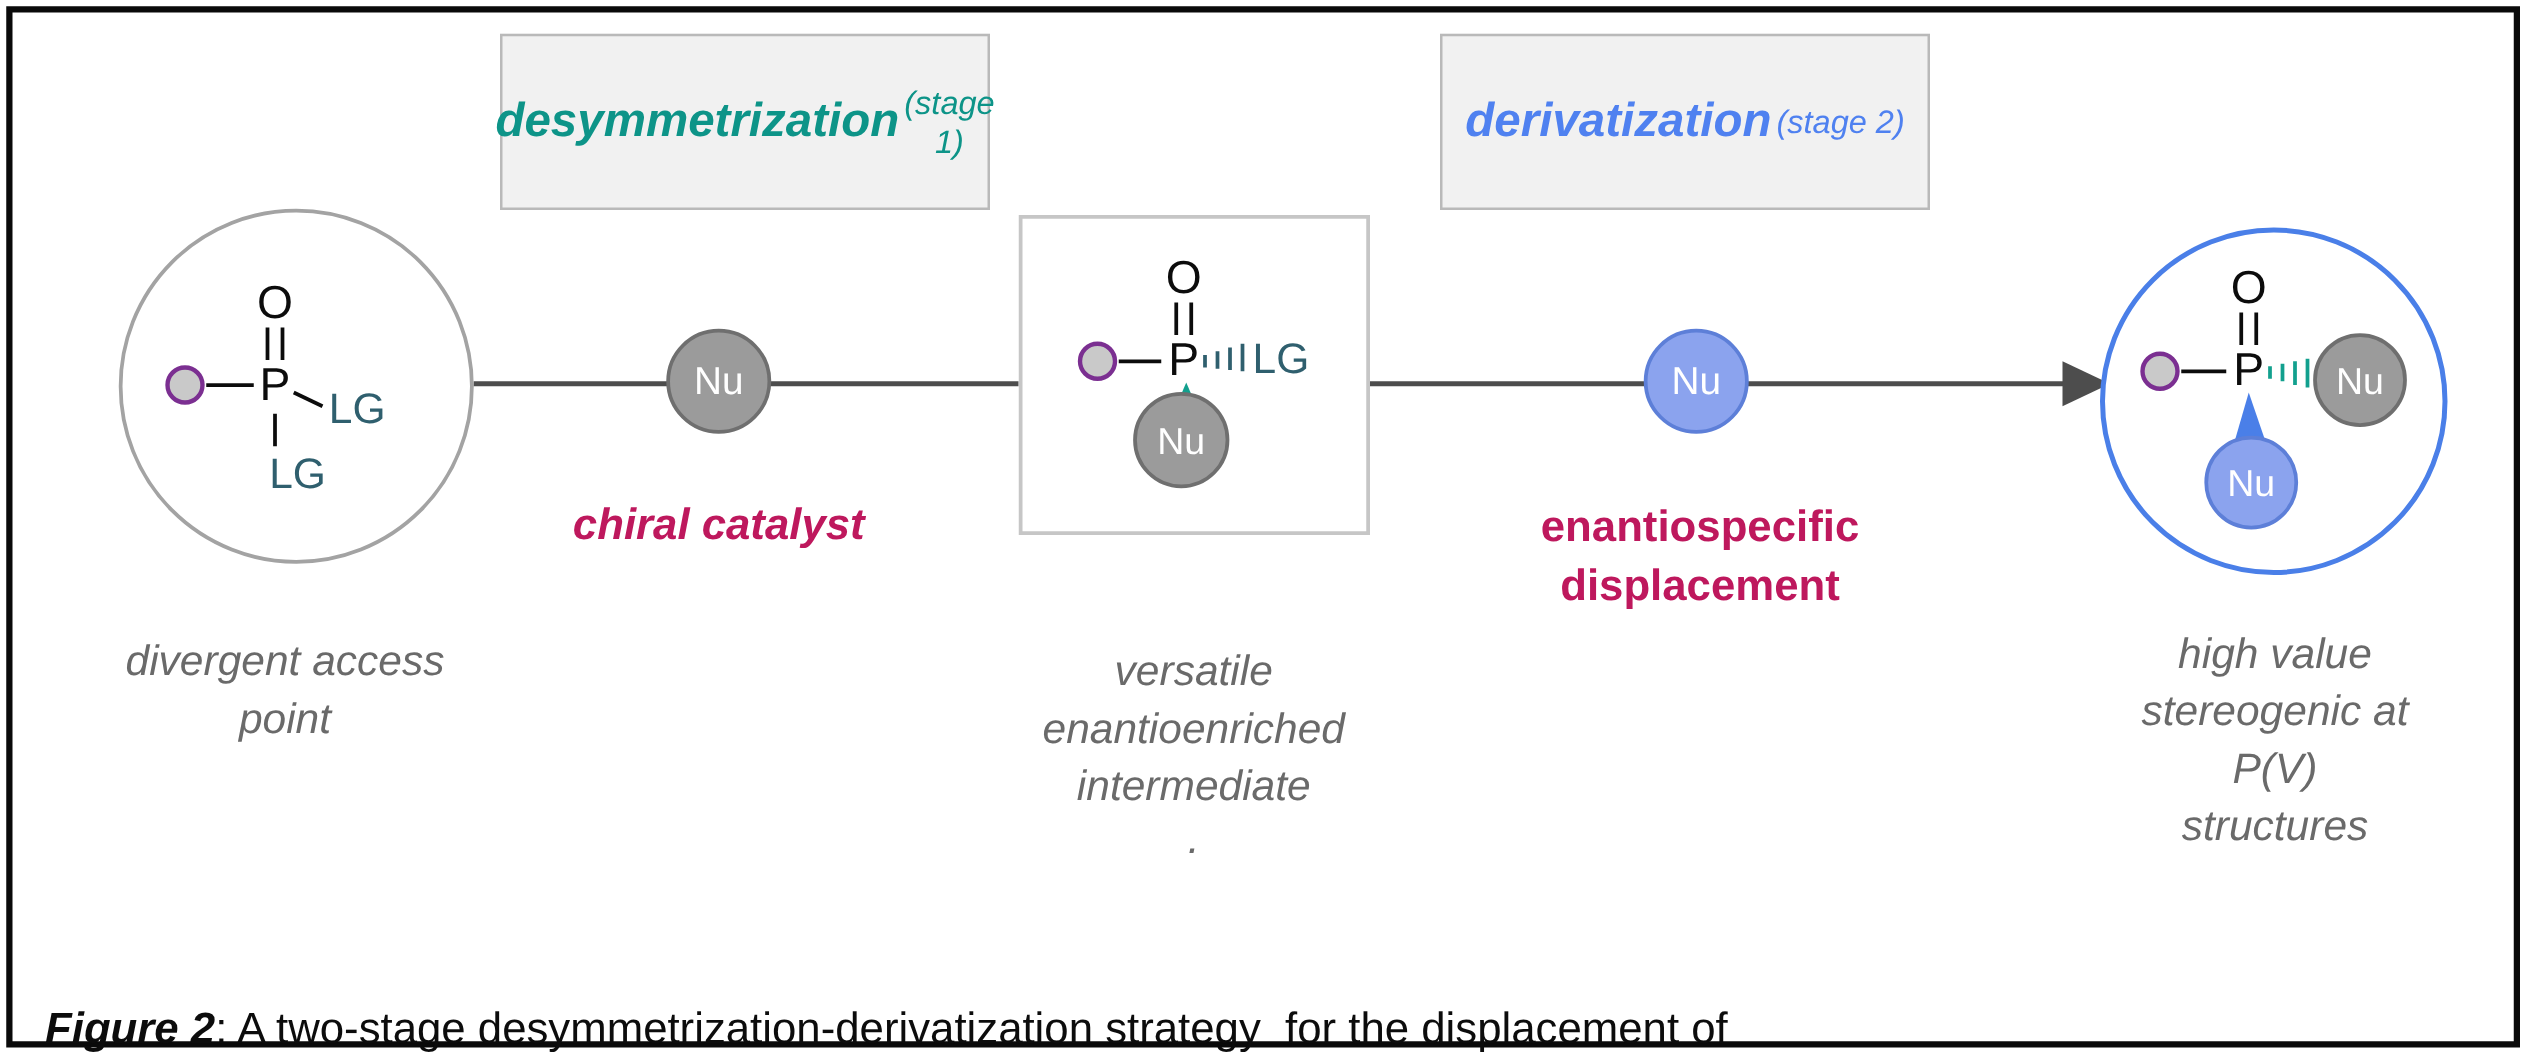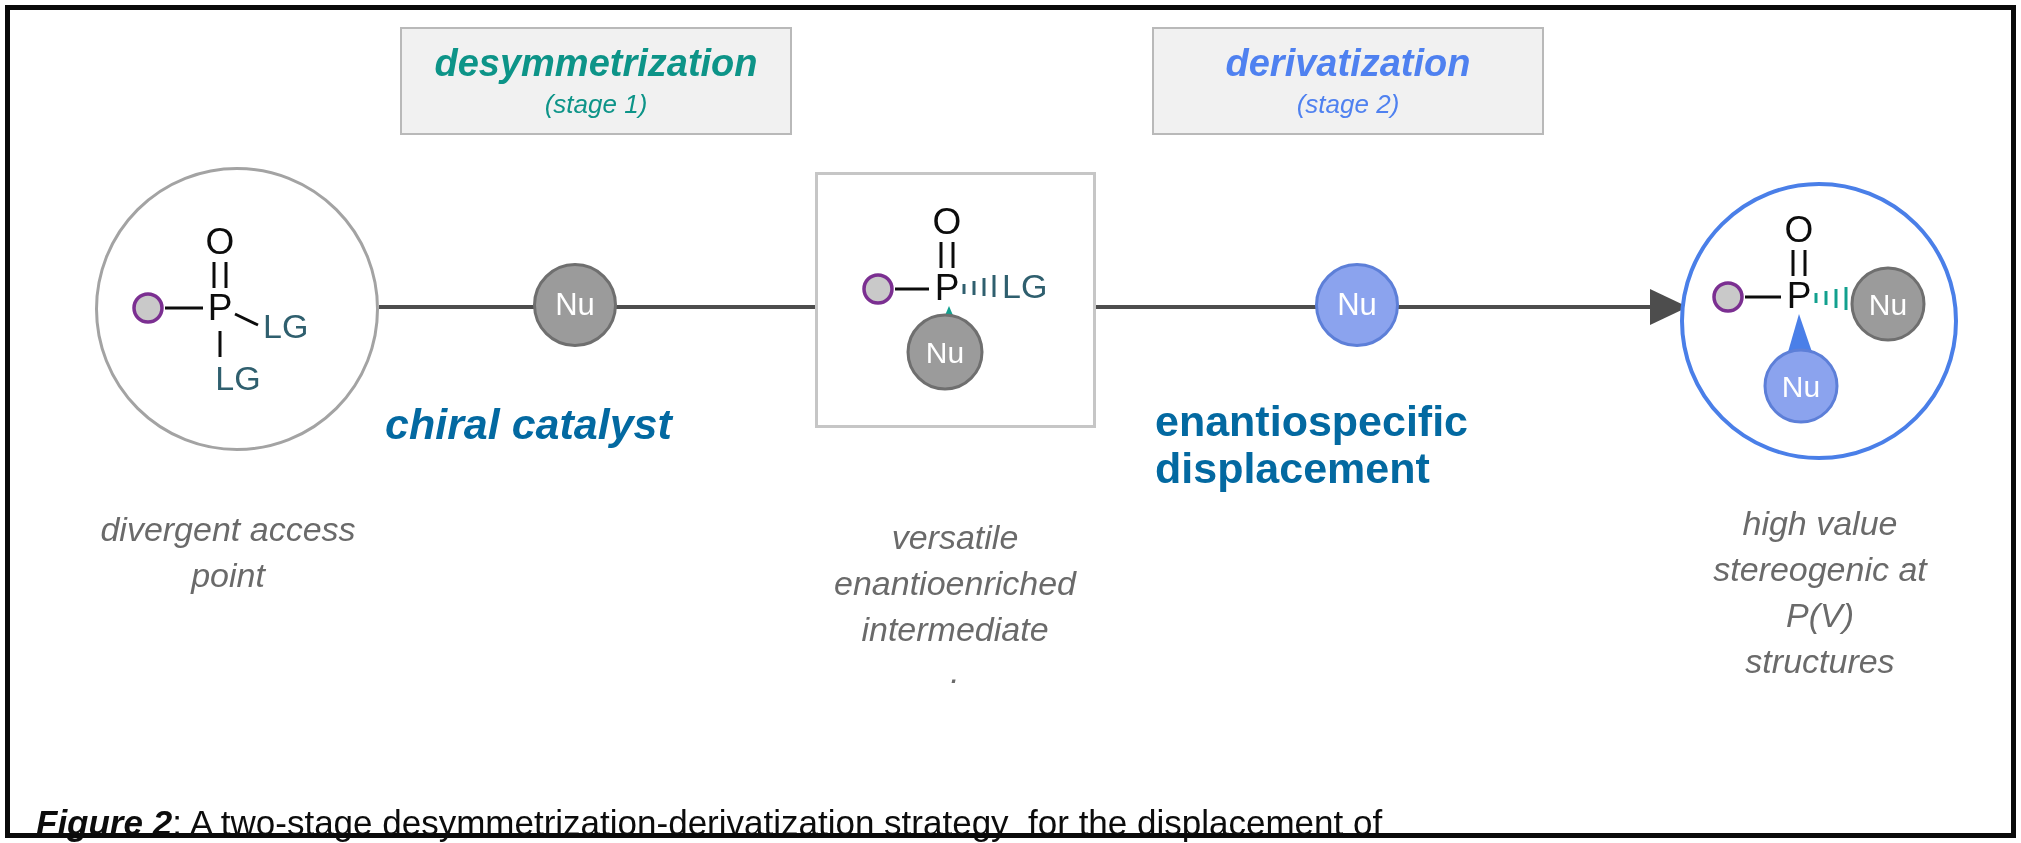--- a/index.html
+++ b/index.html
@@ -1,21 +1,21 @@
 <!DOCTYPE html>
 <html><head>
 <meta charset="utf-8">
 <style>
   * { margin:0; padding:0; box-sizing:border-box; }
   body { font-family:"Liberation Sans", sans-serif; background:#ffffff; }
   .canvas { position:relative; width:2021px; height:843px; background:#fff; overflow:hidden; }
   .frame { position:absolute; inset:5px; border:5px solid #0a0a0a; pointer-events:none; }
 
-  .stage-box { position:absolute; width:392px; height:108px; background:#f1f1f1;
-    border:2px solid #b9b9b9; display:flex; flex-direction:column; align-items:center;
+  .stage-box { position:absolute; width:392px; height:141px; background:#f1f1f1;
+    border:2px solid #b9b9b9; display:flex; flex-direction:row; align-items:center;
     justify-content:center; gap:4px; font-style:italic; text-align:center; }
   .stage-title { font-size:38px; font-weight:bold; }
   .stage-sub { font-size:26px; }
   #stage1 { left:400px; top:27px; color:#0d9488; }
   #stage2 { left:1152px; top:27px; color:#4f81f0; }
 
   .big-circle { position:absolute; border-radius:50%; background:#fff; }
   #left-circle { left:95px; top:167px; width:284px; height:284px; border:3px solid #a3a3a3; }
   #right-circle { left:1680px; top:182px; width:278px; height:278px; border:4px solid #4a7fe8; }
   .mid-box { position:absolute; left:815px; top:172px; width:281px; height:256px;
@@ -26,21 +26,21 @@
   #arrow2 { left:1096px; top:305px; width:556px; }
   .arrowhead { position:absolute; left:1650px; top:289px; width:0; height:0;
     border-top:18px solid transparent; border-bottom:18px solid transparent;
     border-left:38px solid #4d4d4d; }
 
   .nu-badge { position:absolute; width:84px; height:84px; border-radius:50%;
     display:flex; align-items:center; justify-content:center; color:#fff; font-size:31px; }
   #nu1 { left:533px; top:263px; background:#9b9b9b; border:3px solid #6f6f6f; }
   #nu2 { left:1315px; top:263px; background:#8ba3ee; border:3px solid #5d7fd8; }
 
-  .arrow-label { position:absolute; text-align:left; color:#0369a1; font-size:43px; font-weight:bold; }
+  .arrow-label { position:absolute; text-align:center; color:#be185d; font-size:35px; font-weight:bold; }
   #label1 { left:385px; top:400px; width:380px; font-style:italic; }
   #label2 { left:1155px; top:398px; width:410px; line-height:47px; }
 
   .gray-caption { position:absolute; text-align:center; font-style:italic; color:#6a6a6a;
     font-size:34px; line-height:46px; }
   #cap-left  { left:38px;  top:506px; width:380px; }
   #cap-mid   { left:755px; top:514px; width:400px; }
   #cap-dot   { left:755px; top:648px; width:400px; }
   #cap-right { left:1635px; top:500px; width:370px; }
 

